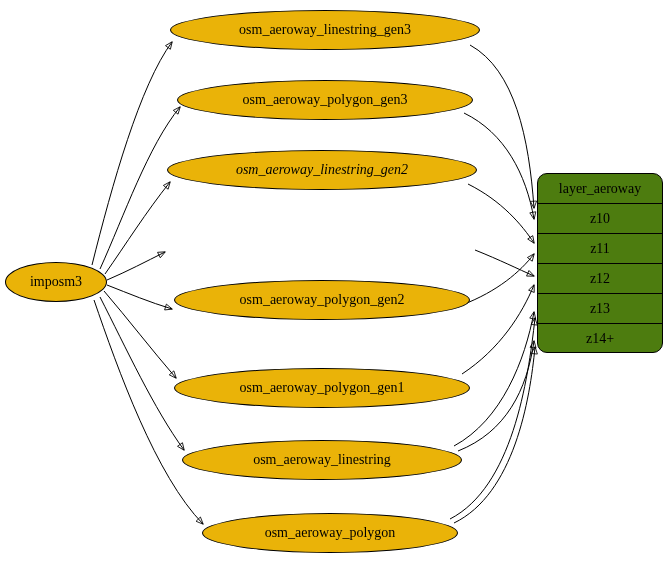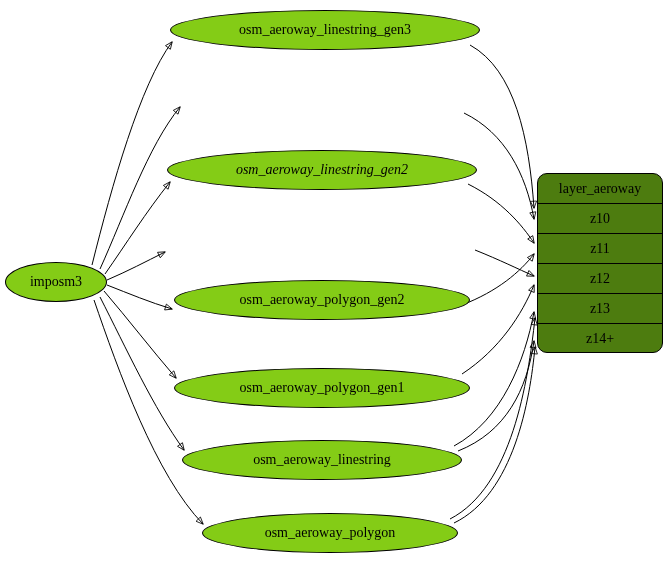--- a/index.html
+++ b/index.html
@@ -18,21 +18,21 @@
   }
   svg.edges path {
     fill: none;
     stroke: #000000;
     stroke-width: 1;
   }
   .ellipse-node {
     position: absolute;
     border: 1px solid #000000;
     border-radius: 50%;
-    background: #84cc16;
+    background: #eab308;
     display: flex;
     align-items: center;
     justify-content: center;
     font-size: 14px;
     color: #000000;
     box-sizing: border-box;
     white-space: nowrap;
   }
   .record-node {
     position: absolute;
@@ -85,20 +85,23 @@
     <path d="M 454,523 C 514,494 530,400 535,347" marker-end="url(#arrow)"></path>
   </svg>
 
   <div class="ellipse-node" style="left:5px; top:262px; width:102px; height:40px;">
     <span>imposm3</span>
   </div>
 
   <div class="ellipse-node" style="left:170px; top:10px; width:310px; height:40px;">
     <span>osm_aeroway_linestring_gen3</span>
   </div>
+  <div class="ellipse-node" style="left:177px; top:80px; width:296px; height:40px;">
+    <span>osm_aeroway_polygon_gen3</span>
+  </div>
   <div class="ellipse-node" style="left:167px; top:150px; width:310px; height:40px;font-style:italic;">
     <span>osm_aeroway_linestring_gen2</span>
   </div>
   <div class="ellipse-node" style="left:174px; top:280px; width:296px; height:40px;">
     <span>osm_aeroway_polygon_gen2</span>
   </div>
   <div class="ellipse-node" style="left:174px; top:368px; width:296px; height:40px;justify-content:center;">
     <span>osm_aeroway_polygon_gen1</span>
   </div>
   <div class="ellipse-node" style="left:182px; top:440px; width:280px; height:40px;font-family:Liberation Serif, serif;">

